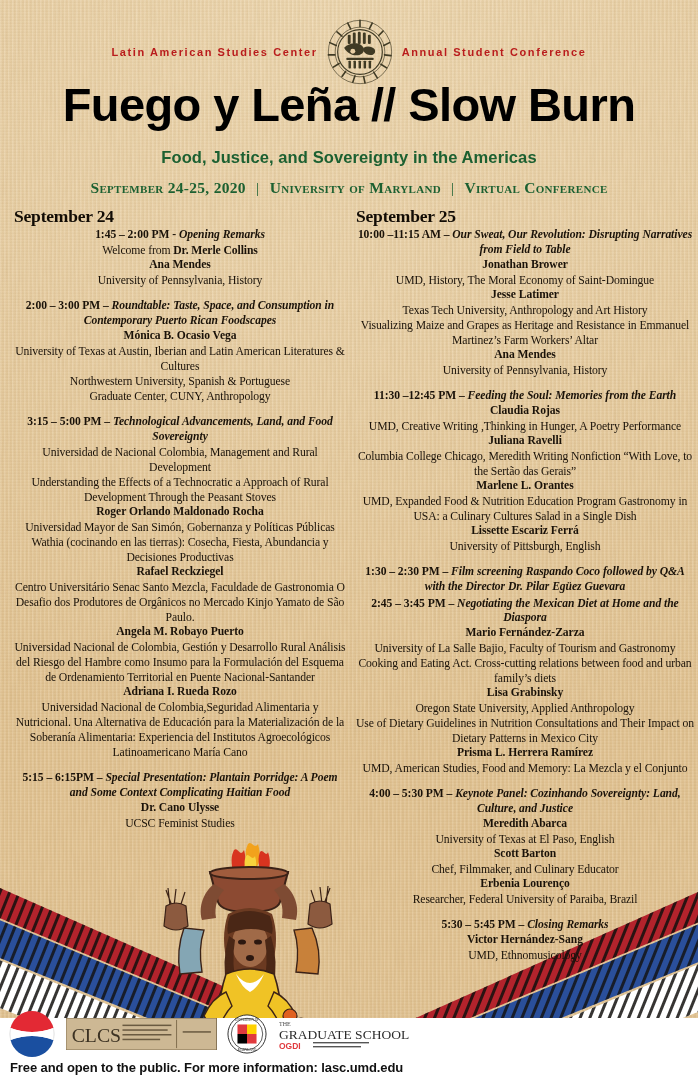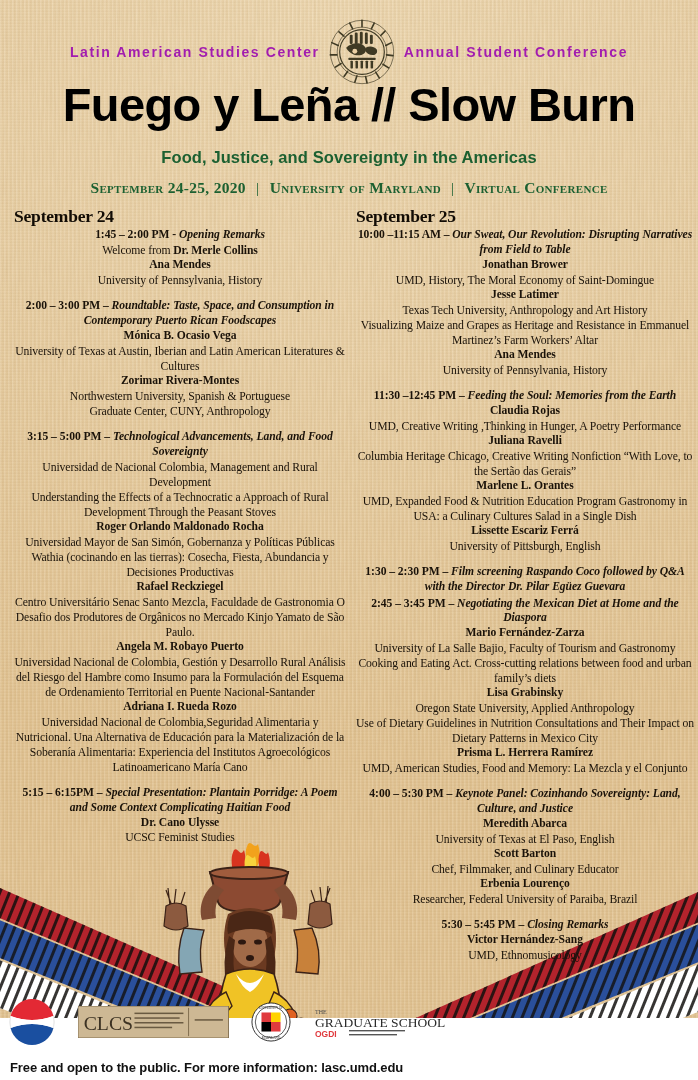--- a/index.html
+++ b/index.html
@@ -17,21 +17,21 @@
       repeating-linear-gradient(0deg, rgba(120,80,40,.035) 0px, rgba(120,80,40,.035) 1px, rgba(255,245,225,.05) 2px, rgba(255,245,225,.05) 3px),
       radial-gradient(120% 70% at 50% 0%, #f0dcb6 0%, #ecd5ac 45%, #e5c898 100%);
   }
   #grain{position:absolute;inset:0;opacity:.5;mix-blend-mode:multiply;pointer-events:none;}
 
   
   .header{position:relative;z-index:5;padding-top:26px;text-align:center;}
   .kicker-row{
     display:flex;align-items:center;justify-content:center;gap:6px;
     font-family:"Liberation Sans", sans-serif;
-    font-weight:700;font-size:14px;letter-spacing:1.6px;color:#a21caf;
+    font-weight:700;font-size:11px;letter-spacing:1.6px;color:#b91c1c;
   }
   .kicker-row .k{white-space:nowrap;}
   .seal{width:72px;height:72px;flex:0 0 72px;margin:-10px 0;}
 
   .main-title{
     font-family:"Liberation Sans", sans-serif;
     font-weight:700;font-size:47px;letter-spacing:-.6px;
     color:#000000;margin:2px 0 0;line-height:1.05;
   }
   .subtitle{
@@ -72,21 +72,21 @@
 
   
   .art{position:absolute;left:0;bottom:0;width:698px;height:240px;z-index:3;pointer-events:none;}
   .footerband{position:absolute;left:0;bottom:0;width:698px;height:62px;background:#ffffff;z-index:4;}
 
   .footnote{
     position:absolute;left:10px;bottom:5px;z-index:8;
     font-family:"Liberation Sans", sans-serif;
     font-weight:700;font-size:13px;color:#111;letter-spacing:-.1px;
   }
-  .logos{position:absolute;left:8px;bottom:34px;z-index:8;display:flex;align-items:center;gap:22px;}
+  .logos{position:absolute;left:8px;bottom:22px;z-index:8;display:flex;align-items:center;gap:10px;}
   .logo-pepsi{width:48px;height:48px;}
   .logo-clcs{height:32px;}
   .logo-umd{height:40px;}
   .logo-grad{height:34px;}
 </style>
 </head>
 <body>
 
 <div id="poster">
   <svg id="grain" viewBox="0 0 698 1080" preserveAspectRatio="none">
@@ -163,21 +163,20 @@
       <div class="session">
         <div class="slot"><span>1:45 – 2:00 PM - </span><span class="ttl">Opening Remarks</span></div>
         <div class="aff"><span>Welcome from </span><b>Dr. Merle Collins</b></div>
         <div class="person">Ana Mendes</div>
         <div class="aff">University of Pennsylvania, History</div>
       </div>
       <div class="session">
         <div class="slot"><span>2:00 – 3:00 PM – </span><span class="ttl">Roundtable: Taste, Space, and Consumption in Contemporary Puerto Rican Foodscapes</span></div>
         <div class="person">Mónica B. Ocasio Vega</div>
         <div class="aff">University of Texas at Austin, Iberian and Latin American Literatures &amp; Cultures</div>
-        <div class="person">Zorimar Rivera-Montes</div>
         <div class="aff">Northwestern University, Spanish &amp; Portuguese</div>
         <div class="aff">Graduate Center, CUNY, Anthropology</div>
       </div>
       <div class="session">
         <div class="slot"><span>3:15 – 5:00 PM – </span><span class="ttl">Technological Advancements, Land, and Food Sovereignty</span></div>
         <div class="aff">Universidad de Nacional Colombia, Management and Rural Development</div>
         <div class="aff">Understanding the Effects of a Technocratic a Approach of Rural Development Through the Peasant Stoves</div>
         <div class="person">Roger Orlando Maldonado Rocha</div>
         <div class="aff">Universidad Mayor de San Simón, Gobernanza y Políticas Públicas</div>
         <div class="aff">Wathia (cocinando en las tierras): Cosecha, Fiesta, Abundancia y Decisiones Productivas</div>
@@ -204,21 +203,21 @@
         <div class="aff">Texas Tech University, Anthropology and Art History</div>
         <div class="aff">Visualizing Maize and Grapes as Heritage and Resistance in Emmanuel Martinez’s Farm Workers’ Altar</div>
         <div class="person">Ana Mendes</div>
         <div class="aff">University of Pennsylvania, History</div>
       </div>
       <div class="session">
         <div class="slot"><span>11:30 –12:45 PM – </span><span class="ttl">Feeding the Soul: Memories from the Earth</span></div>
         <div class="person">Claudia Rojas</div>
         <div class="aff">UMD, Creative Writing ,Thinking in Hunger, A Poetry Performance</div>
         <div class="person">Juliana Ravelli</div>
-        <div class="aff">Columbia Heritage Chicago, Creative Writing Nonfiction “With Love, to the Sertão das Gerais”</div>
+        <div class="aff">Columbia College Chicago, Meredith Writing Nonfiction “With Love, to the Sertão das Gerais”</div>
         <div class="person">Marlene L. Orantes</div>
         <div class="aff">UMD, Expanded Food &amp; Nutrition Education Program Gastronomy in USA: a Culinary Cultures Salad in a Single Dish</div>
         <div class="person">Lissette Escariz Ferrá</div>
         <div class="aff">University of Pittsburgh, English</div>
       </div>
       <div class="session tight">
         <div class="slot"><span>1:30 – 2:30 PM – </span><span class="ttl">Film screening Raspando Coco followed by Q&amp;A with the Director Dr. Pilar Egüez Guevara</span></div>
       </div>
       <div class="session">
         <div class="slot"><span>2:45 – 3:45 PM – </span><span class="ttl">Negotiating the Mexican Diet at Home and the Diaspora</span></div>

